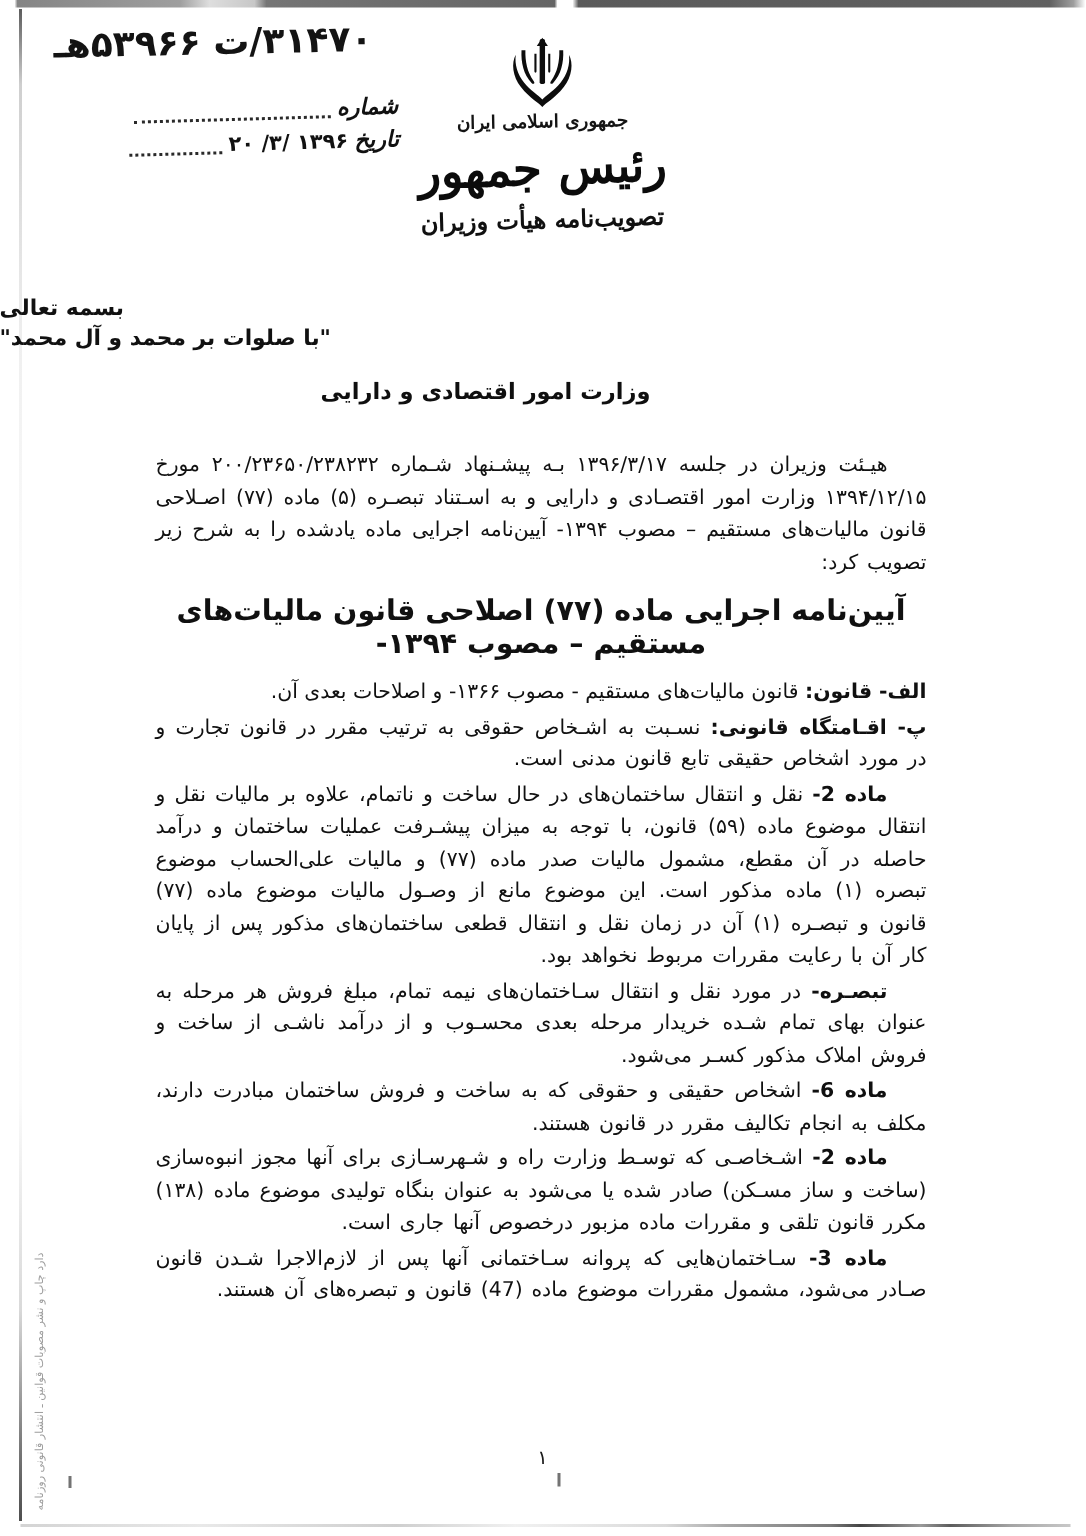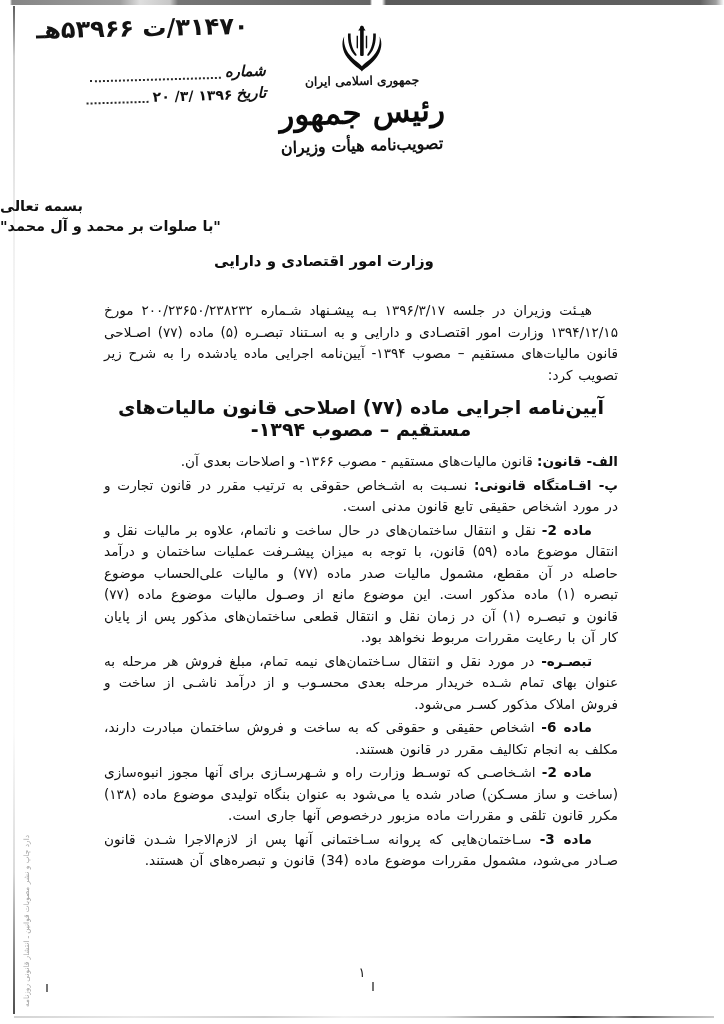--- a/index.html
+++ b/index.html
@@ -237,21 +237,21 @@
       <span>اشخاص حقیقی و حقوقی که به ساخت و فروش ساختمان مبادرت دارند، مکلف به انجام تکالیف مقرر در قانون هستند.</span>
     </p>
 
     <p class="para indent stretched">
       <span class="b">ماده 2-</span>
       <span>اشـخاصـی که توسـط وزارت راه و شـهرسـازی برای آنها مجوز انبوه‌سازی (ساخت و ساز مسـکن) صادر شده یا می‌شود به عنوان بنگاه تولیدی موضوع ماده (۱۳۸) مکرر قانون تلقی و مقررات ماده مزبور درخصوص آنها جاری است.</span>
     </p>
 
     <p class="para indent stretched">
       <span class="b">ماده 3-</span>
-      <span>سـاختمان‌هایی که پروانه سـاختمانی آنها پس از لازم‌الاجرا شـدن قانون صـادر می‌شود، مشمول مقررات موضوع ماده (34) قانون و تبصره‌های آن هستند.</span>
+      <span>سـاختمان‌هایی که پروانه سـاختمانی آنها پس از لازم‌الاجرا شـدن قانون صـادر می‌شود، مشمول مقررات موضوع ماده (47) قانون و تبصره‌های آن هستند.</span>
     </p>
 
   </div>
 
   <div class="margin-note">دارد چاپ و نشر مصوبات قوانین ـ انتشار قانونی روزنامه</div>
 
   <div class="page-number">۱</div>
 
 </div>
 

